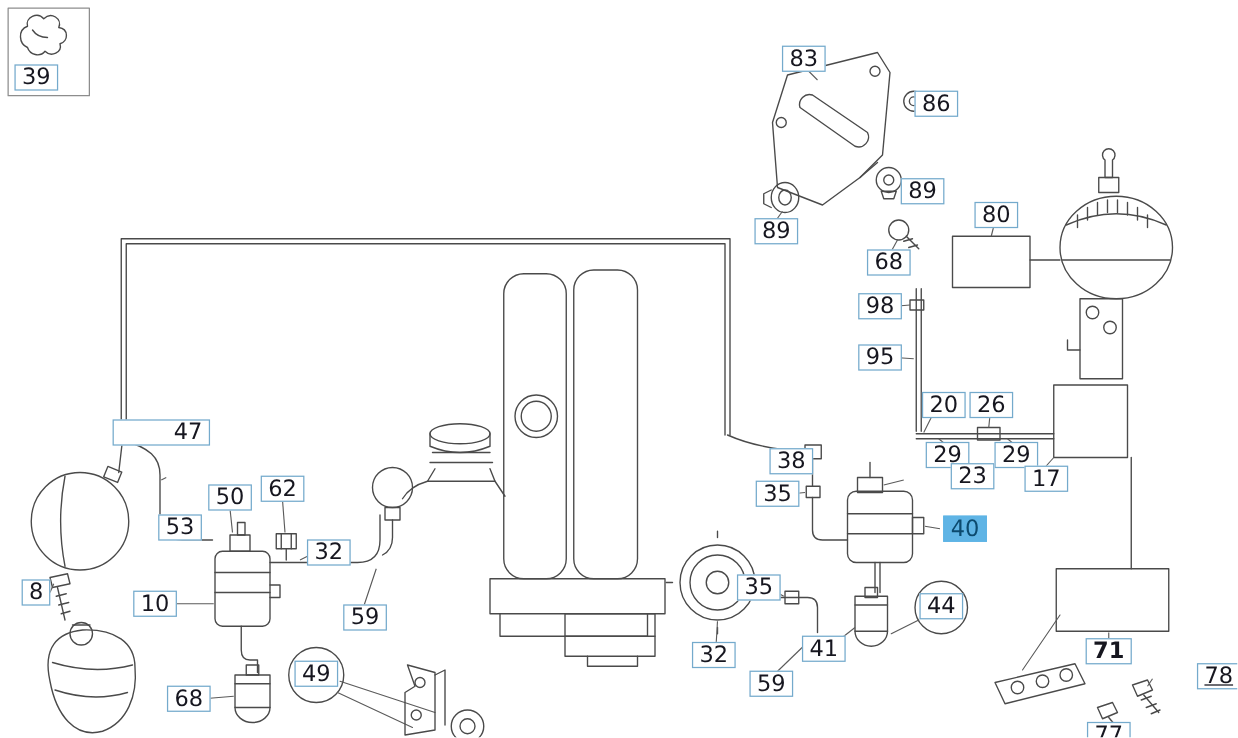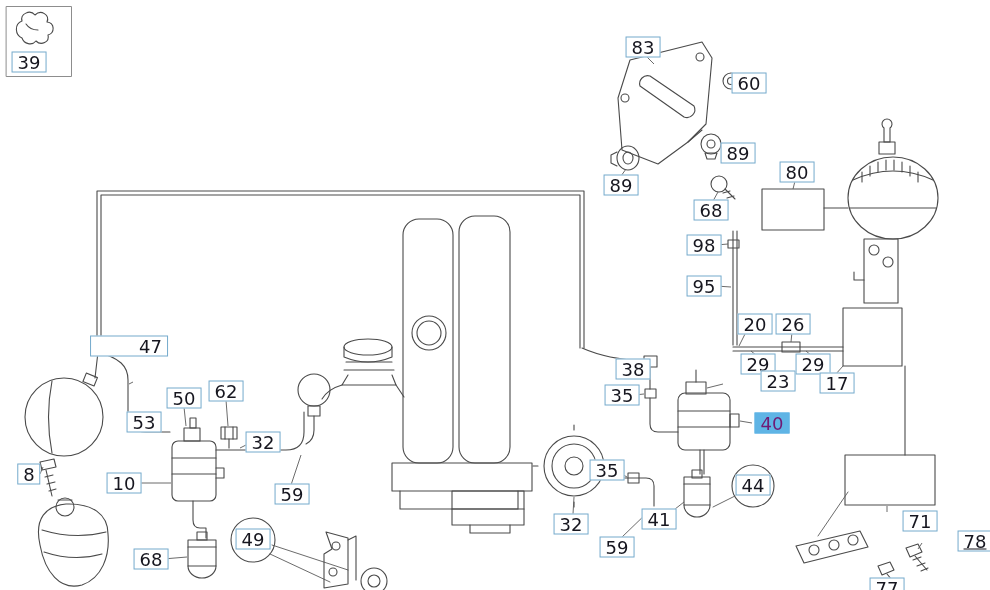--- a/index.html
+++ b/index.html
@@ -9,21 +9,21 @@
   svg .art{stroke:var(--line-color,#4a4a4a);fill:none;stroke-width:1.1;
            stroke-linejoin:round;stroke-linecap:round;}
   svg .leader{stroke:#5a5a5a;fill:none;stroke-width:0.9;}
   svg .frame{stroke:#8d8d8d;fill:none;stroke-width:1;}
   .label-layer{position:absolute;left:0;top:0;width:100%;height:100%;}
   .part-label{position:absolute;transform:translate(-50%,-50%);
       border:1px solid var(--label-border,#74aacc);background:var(--label-bg,#fff);
       color:var(--label-text,#16161f);font-size:18px;line-height:19px;
       padding:0 5px;min-width:11px;text-align:center;cursor:pointer;user-select:none;}
   .part-label.highlight{background:var(--label-hi,#5fb4e5);
-      border-color:var(--label-hi,#5fb4e5);color:#701a75;}
+      border-color:var(--label-hi,#5fb4e5);color:#0c4a6e;}
 </style>
 </head>
 <body>
 
 <div class="stage">
 
   <svg width="990" height="590" viewBox="0 0 990 590">
 
     <g class="art">
       <rect class="frame" x="6.5" y="6.5" width="65" height="70"></rect>
@@ -267,21 +267,21 @@
       <path d="M621,538 L650,510"></path>
       <path d="M670,513 L684,502"></path>
       <path d="M887,512 L887,506"></path>
       <path d="M922,543 L918,549"></path>
     </g>
   </svg>
 
   <div class="label-layer">
       <div class="part-label" style="left: 29px; top: 62px;">39</div>
       <div class="part-label" style="left: 643px; top: 47px;">83</div>
-      <div class="part-label" style="left: 749px; top: 83px;">60</div>
+      <div class="part-label" style="left: 749px; top: 83px;">86</div>
       <div class="part-label" style="left: 738px; top: 153px;">89</div>
       <div class="part-label" style="left: 621px; top: 185px;">89</div>
       <div class="part-label" style="left: 711px; top: 210px;">68</div>
       <div class="part-label" style="left: 797px; top: 172px;">80</div>
       <div class="part-label" style="left: 704px; top: 245px;">98</div>
       <div class="part-label" style="left: 704px; top: 286px;">95</div>
       <div class="part-label" style="left: 744px; top: 324px; margin-left: 11px;">20</div>
       <div class="part-label" style="left: 793px; top: 324px;">26</div>
       <div class="part-label" style="left: 758px; top: 364px;">29</div>
       <div class="part-label" style="left: 813px; top: 364px;">29</div>
@@ -298,17 +298,17 @@
       <div class="part-label" style="left: 292px; top: 494px;">59</div>
       <div class="part-label" style="left: 29px; top: 474px;">8</div>
       <div class="part-label" style="left: 124px; top: 483px;">10</div>
       <div class="part-label" style="left: 253px; top: 539px;">49</div>
       <div class="part-label" style="left: 151px; top: 559px;">68</div>
       <div class="part-label" style="left: 607px; top: 470px;">35</div>
       <div class="part-label" style="left: 571px; top: 524px;">32</div>
       <div class="part-label" style="left: 617px; top: 547px;">59</div>
       <div class="part-label" style="left: 659px; top: 519px;">41</div>
       <div class="part-label" style="left: 753px; top: 485px;">44</div>
-      <div class="part-label" style="left: 920px; top: 521px;">71</div>
+      <div class="part-label" style="left: 887px; top: 521px; font-weight: bold;">71</div>
       <div class="part-label" style="left: 975px; top: 541px; text-decoration: underline;">78</div>
       <div class="part-label" style="left: 887px; top: 588px;">77</div>
     </div>
 </div>
 
 </body></html>

